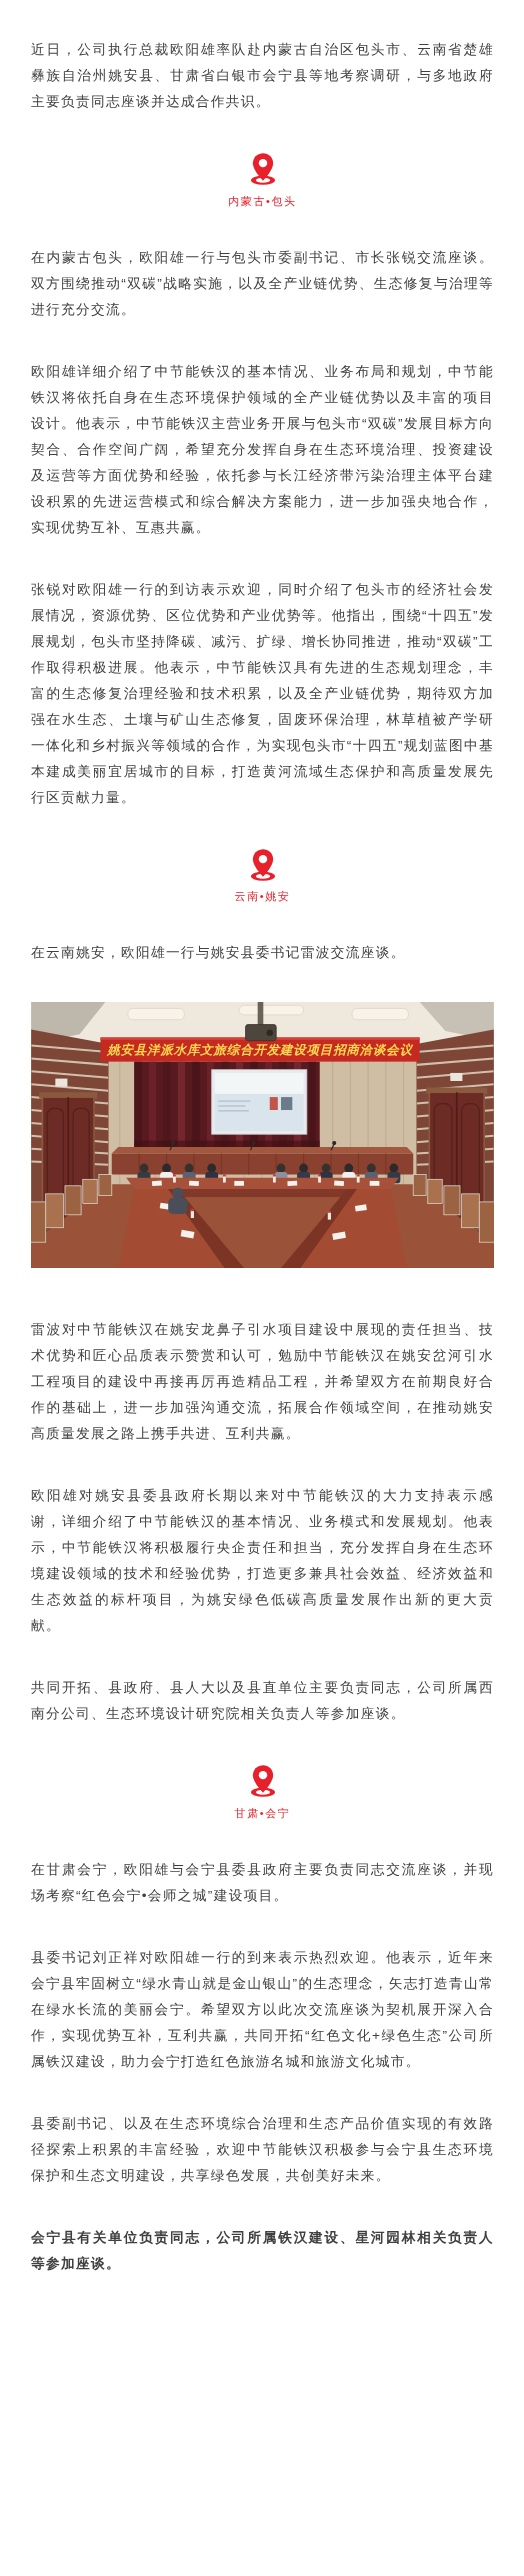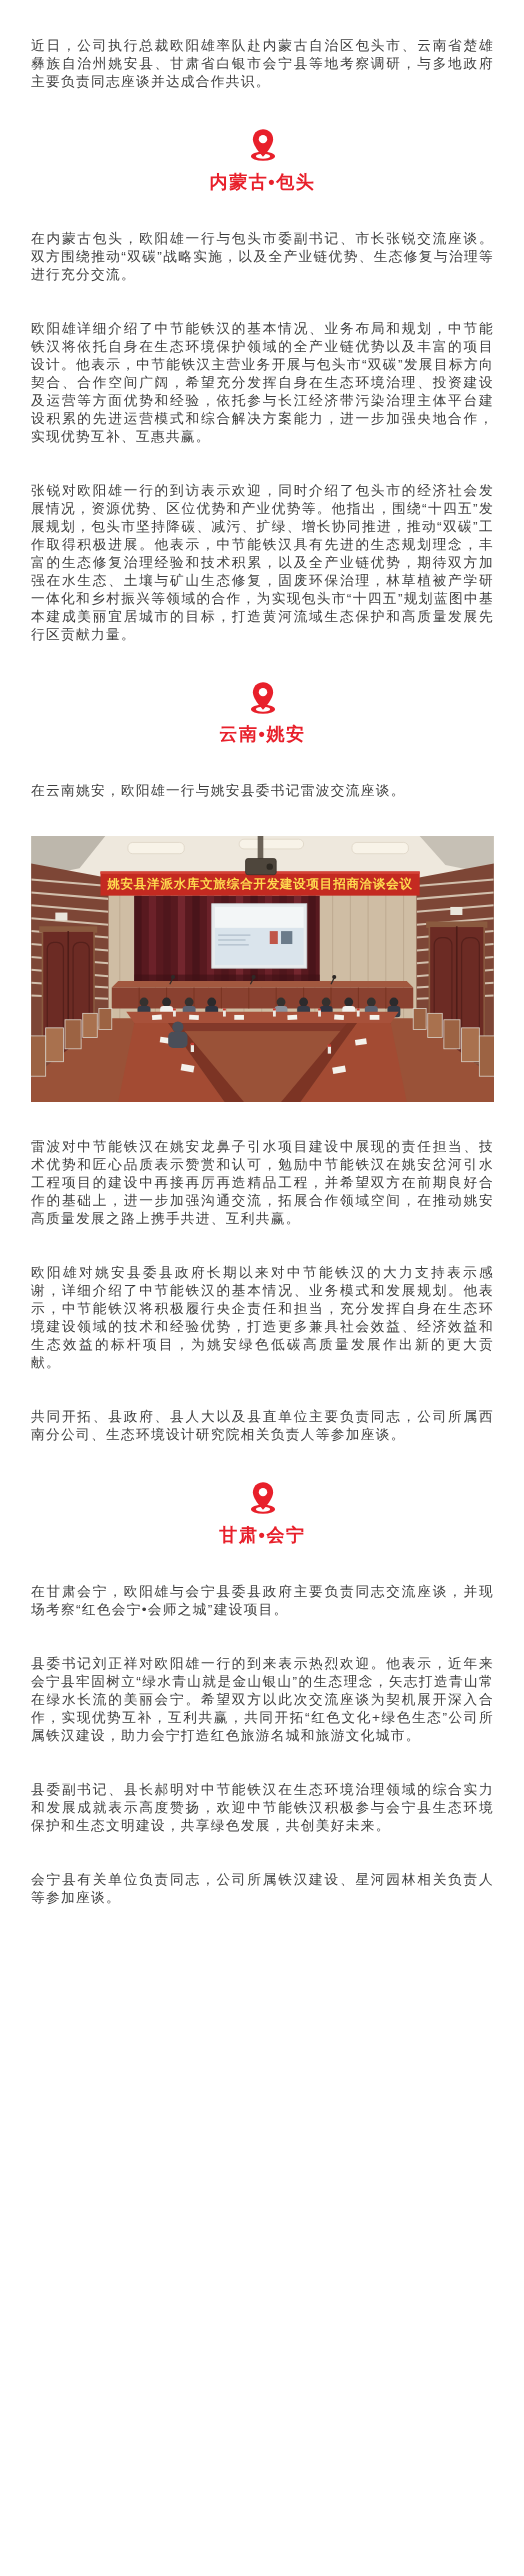--- a/index.html
+++ b/index.html
@@ -4,38 +4,38 @@
 <style>
   html,body{margin:0;padding:0;}
   body{
     width:525px;
     background:var(--bg,#ffffff);
     font-family:"Liberation Sans","DejaVu Sans",sans-serif;
   }
   .article{padding:37px 31px 45px;}
   .para{
     font-size:13.7px;
-    line-height:18px;
+    line-height:26px;
     letter-spacing:1.3px;
     color:var(--text,#404040);
     text-align:justify;
     margin:0 0 36px;
   }
   .para.tight{}
   .section-header{text-align:center;margin:22.6px 0 36px;}
   .pin-wrap{line-height:0;margin-bottom:4.8px;}
   .pin-wrap svg{display:inline-block;}
   .section-title{
     margin:6.5px 0 0;
-    font-size:18px;
-    font-weight:bold;
+    font-size:11px;
+    font-weight:normal;
     letter-spacing:1.6px;
     color:var(--accent,#e8202b);
   }
-  figure.photo{margin:0 0 36px;width:478px;}
+  figure.photo{margin:0 0 49px;width:478px;font-style:italic;}
   figure.photo svg{display:block;}
   .pin-fill{fill:var(--accent,#e8202b);}
   .banner-rect{fill:var(--banner-bg,#c42a21);}
   .banner-text{fill:var(--banner-text,#ffd94e);font-weight:bold;}
 </style>
 </head>
 <body>
 
 <div class="article">
 
@@ -348,18 +348,18 @@
           <ellipse class="pin-fill" cx="24" cy="39" rx="16" ry="6"></ellipse>
           <ellipse cx="24" cy="39" rx="9.5" ry="3.2" fill="#ffffff"></ellipse>
           <path class="pin-fill" d="M24 3c-7.6 0-13.5 5.8-13.5 13.2 0 9.8 13.5 23.3 13.5 23.3s13.5-13.5 13.5-23.3C37.5 8.8 31.6 3 24 3z"></path>
           <circle cx="24" cy="16.2" r="5.6" fill="#ffffff"></circle>
         </svg>
       </div>
       <h2 class="section-title">甘肃•会宁</h2>
     </div>
     <p class="para">在甘肃会宁，欧阳雄与会宁县委县政府主要负责同志交流座谈，并现场考察“红色会宁•会师之城”建设项目。</p>
     <p class="para">县委书记刘正祥对欧阳雄一行的到来表示热烈欢迎。他表示，近年来会宁县牢固树立“绿水青山就是金山银山”的生态理念，矢志打造青山常在绿水长流的美丽会宁。希望双方以此次交流座谈为契机展开深入合作，实现优势互补，互利共赢，共同开拓“红色文化+绿色生态”公司所属铁汉建设，助力会宁打造红色旅游名城和旅游文化城市。</p>
-    <p class="para">县委副书记、县长郝明对中节能铁汉在生态环境治理领域的综合实力和发展成就表示高度赞扬，欢迎中节能铁汉积极参与会宁县生态环境保护和生态文明建设，共享绿色发展，共创美好未来。</p>
-    <p class="para" style="margin-bottom:0;">会宁县有关单位负责同志，公司所属铁汉建设、星河园林相关负责人等参加座谈。</p>
+    <p class="para">县委副书记、以及在生态环境综合治理和生态产品价值实现的有效路径探索上积累的丰富经验，欢迎中节能铁汉积极参与会宁县生态环境保护和生态文明建设，共享绿色发展，共创美好未来。</p>
+    <p class="para" style="margin-bottom:0;font-weight:bold;">会宁县有关单位负责同志，公司所属铁汉建设、星河园林相关负责人等参加座谈。</p>
   </div>
 
 </div>
 
 
 </body></html>

